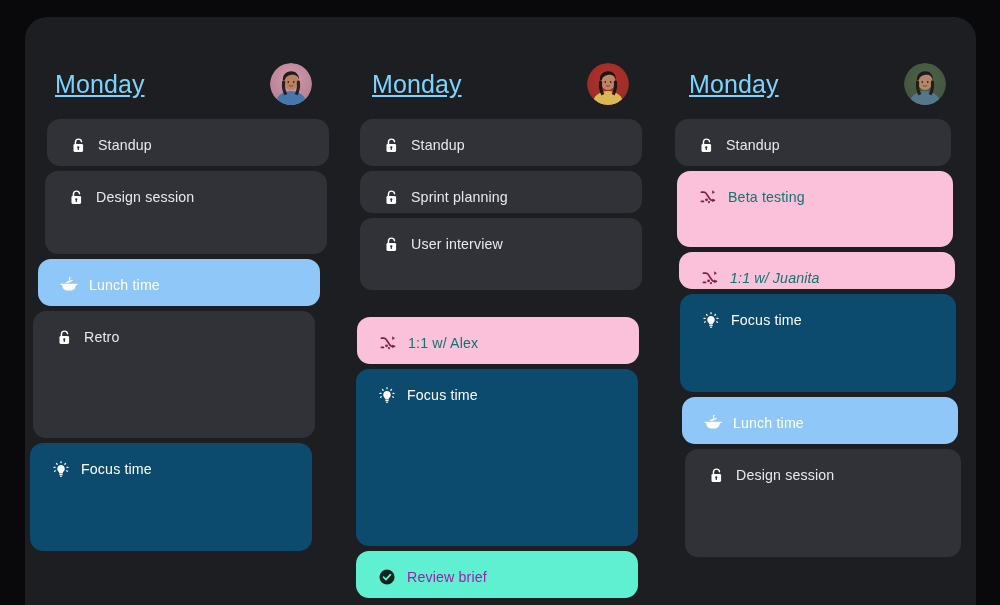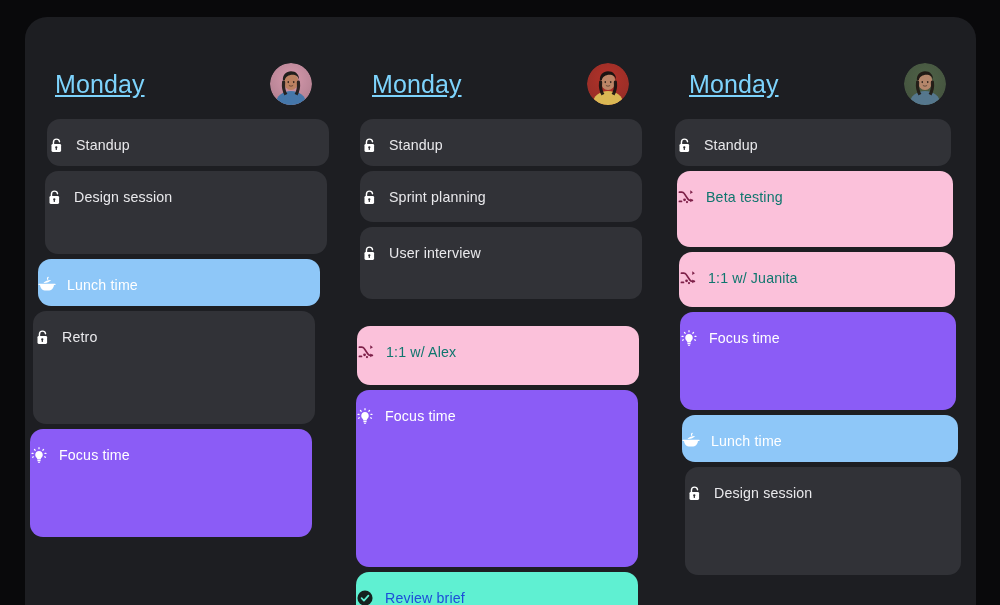--- a/index.html
+++ b/index.html
@@ -81,20 +81,21 @@
     position: relative;
     border-radius: 13px;
     margin-bottom: 5px;
     padding: 17px 0 0 0;
     display: block;
   }
   .card-inner {
     display: flex;
     align-items: center;
     gap: 11px;
+    padding-left: 22px;
   }
   .card-label {
     font-size: 14.2px;
     font-weight: 400;
     letter-spacing: .15px;
     white-space: nowrap;
   }
   .card-icon {
     width: 18px; height: 18px;
     flex: none;
@@ -104,24 +105,24 @@
   }
   .card-icon svg { display: block; }
 
   
   .t-dark   { background: #313237; }
   .t-dark   .card-label { color: #e9e9ec; }
   .t-pink   { background: #fbc1da; }
   .t-pink   .card-label { color: #0f766e; }
   .t-blue   { background: #8ec7f8; }
   .t-blue   .card-label { color: #ffffff; }
-  .t-purple { background: #8b5cf6; }
+  .t-purple { background: #0c4a6e; }
   .t-purple .card-label { color: #ffffff; }
   .t-mint   { background: #5ff0d2; }
-  .t-mint   .card-label { color: #1d4ed8; }
+  .t-mint   .card-label { color: #a21caf; }
 </style>
 </head>
 <body>
 
 <div id="stage">
   <div id="panel">
     <div class="columns">
         <div class="column">
           <div class="col-head">
             <div class="day-title">Monday</div>
@@ -185,21 +186,21 @@
                   <svg viewBox="0 0 22 20" width="19" height="18" aria-hidden="true">
         <path d="M2.5 9.6h17c0 4.2-3.1 7.1-7.1 7.1H9.6c-4 0-7.1-2.9-7.1-7.1z" fill="#ffffff"></path>
         <path d="M1.2 9.2h19.6" stroke="#ffffff" stroke-width="1.6" stroke-linecap="round"></path>
         <path d="M6.6 7.6c2.3-2.5 6.1-3.9 9.4-3.6-2.1 2.6-5.7 4-9.4 3.6z" fill="#ffffff"></path>
         <path d="M11.9 3.1c-.6-.9-.2-1.9.6-2.5" fill="none" stroke="#ffffff" stroke-width="1.4" stroke-linecap="round"></path>
       </svg>
                 </span>
                 <span class="card-label">Lunch time</span>
               </div>
             </div>
-            <div class="card t-dark" style="height: 113px; margin-left: 8px; margin-right: 27px;">
+            <div class="card t-dark" style="height: 127px; margin-left: 8px; margin-right: 27px;">
               <div class="card-inner">
                 <span class="card-icon">
                   <svg viewBox="0 0 20 20" width="17" height="17" aria-hidden="true">
         <path d="M6.4 8.3V6.1c0-2 1.6-3.6 3.6-3.6 1.8 0 3.3 1.3 3.55 3.05" fill="none" stroke="#ffffff" stroke-width="1.7" stroke-linecap="round"></path>
         <rect x="4.1" y="8.3" width="11.3" height="9.2" rx="1.5" fill="#ffffff"></rect>
         <circle cx="9.75" cy="12.2" r="1.35" fill="#2b2c30"></circle>
         <rect x="9.05" y="12.2" width="1.4" height="3.1" rx=".7" fill="#2b2c30"></rect>
       </svg>
                 </span>
                 <span class="card-label">Retro</span>
@@ -265,21 +266,21 @@
                   <svg viewBox="0 0 20 20" width="17" height="17" aria-hidden="true">
         <path d="M6.4 8.3V6.1c0-2 1.6-3.6 3.6-3.6 1.8 0 3.3 1.3 3.55 3.05" fill="none" stroke="#ffffff" stroke-width="1.7" stroke-linecap="round"></path>
         <rect x="4.1" y="8.3" width="11.3" height="9.2" rx="1.5" fill="#ffffff"></rect>
         <circle cx="9.75" cy="12.2" r="1.35" fill="#2b2c30"></circle>
         <rect x="9.05" y="12.2" width="1.4" height="3.1" rx=".7" fill="#2b2c30"></rect>
       </svg>
                 </span>
                 <span class="card-label">Standup</span>
               </div>
             </div>
-            <div class="card t-dark" style="height: 51px; margin-left: 18px; margin-right: 17px;">
+            <div class="card t-dark" style="height: 42px; margin-left: 18px; margin-right: 17px;">
               <div class="card-inner">
                 <span class="card-icon">
                   <svg viewBox="0 0 20 20" width="17" height="17" aria-hidden="true">
         <path d="M6.4 8.3V6.1c0-2 1.6-3.6 3.6-3.6 1.8 0 3.3 1.3 3.55 3.05" fill="none" stroke="#ffffff" stroke-width="1.7" stroke-linecap="round"></path>
         <rect x="4.1" y="8.3" width="11.3" height="9.2" rx="1.5" fill="#ffffff"></rect>
         <circle cx="9.75" cy="12.2" r="1.35" fill="#2b2c30"></circle>
         <rect x="9.05" y="12.2" width="1.4" height="3.1" rx=".7" fill="#2b2c30"></rect>
       </svg>
                 </span>
                 <span class="card-label">Sprint planning</span>
@@ -291,21 +292,21 @@
                   <svg viewBox="0 0 20 20" width="17" height="17" aria-hidden="true">
         <path d="M6.4 8.3V6.1c0-2 1.6-3.6 3.6-3.6 1.8 0 3.3 1.3 3.55 3.05" fill="none" stroke="#ffffff" stroke-width="1.7" stroke-linecap="round"></path>
         <rect x="4.1" y="8.3" width="11.3" height="9.2" rx="1.5" fill="#ffffff"></rect>
         <circle cx="9.75" cy="12.2" r="1.35" fill="#2b2c30"></circle>
         <rect x="9.05" y="12.2" width="1.4" height="3.1" rx=".7" fill="#2b2c30"></rect>
       </svg>
                 </span>
                 <span class="card-label">User interview</span>
               </div>
             </div>
-            <div class="card t-pink" style="height: 59px; margin-left: 15px; margin-right: 20px; margin-top: 27px;">
+            <div class="card t-pink" style="height: 47px; margin-left: 15px; margin-right: 20px; margin-top: 27px;">
               <div class="card-inner">
                 <span class="card-icon">
                   <svg viewBox="0 0 20 20" width="18" height="18" aria-hidden="true">
         <g fill="none" stroke="#7e2149" stroke-width="1.9" stroke-linecap="round" stroke-linejoin="round">
           <path d="M2.7 4.6h2.6c1.1 0 2 .5 2.6 1.4l4.2 6.3c.6.9 1.5 1.4 2.6 1.4h2.4"></path>
           <path d="M2.7 14.9h2.3"></path>
         </g>
         <path d="M14.7 2.6l3 2-3 2z" fill="#7e2149"></path>
         <path d="M14.7 11.7l3 2-3 2z" fill="#7e2149"></path>
         <circle cx="8.4" cy="13.1" r="1.55" fill="#7e2149"></circle>
@@ -403,21 +404,21 @@
         </g>
         <path d="M14.7 2.6l3 2-3 2z" fill="#7e2149"></path>
         <path d="M14.7 11.7l3 2-3 2z" fill="#7e2149"></path>
         <circle cx="8.4" cy="13.1" r="1.55" fill="#7e2149"></circle>
         <circle cx="11.1" cy="15.6" r="1.25" fill="#7e2149"></circle>
       </svg>
                 </span>
                 <span class="card-label">Beta testing</span>
               </div>
             </div>
-            <div class="card t-pink" style="height: 55px; margin-left: 20px; margin-right: 21px;">
+            <div class="card t-pink" style="height: 37px; margin-left: 20px; margin-right: 21px; font-style: italic;">
               <div class="card-inner">
                 <span class="card-icon">
                   <svg viewBox="0 0 20 20" width="18" height="18" aria-hidden="true">
         <g fill="none" stroke="#7e2149" stroke-width="1.9" stroke-linecap="round" stroke-linejoin="round">
           <path d="M2.7 4.6h2.6c1.1 0 2 .5 2.6 1.4l4.2 6.3c.6.9 1.5 1.4 2.6 1.4h2.4"></path>
           <path d="M2.7 14.9h2.3"></path>
         </g>
         <path d="M14.7 2.6l3 2-3 2z" fill="#7e2149"></path>
         <path d="M14.7 11.7l3 2-3 2z" fill="#7e2149"></path>
         <circle cx="8.4" cy="13.1" r="1.55" fill="#7e2149"></circle>

